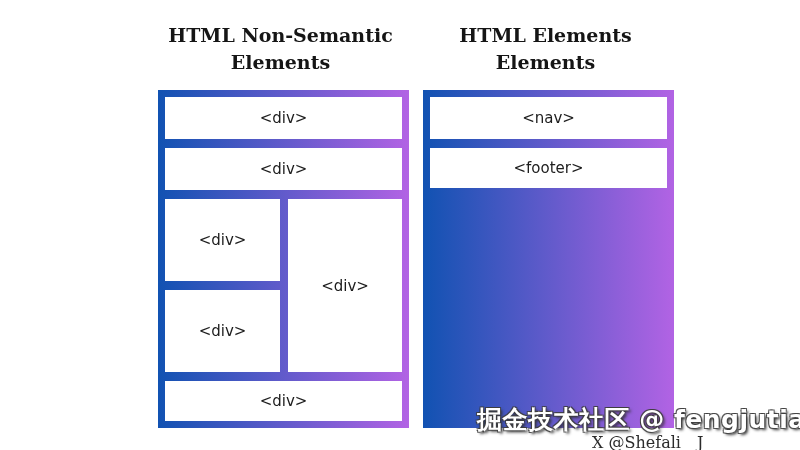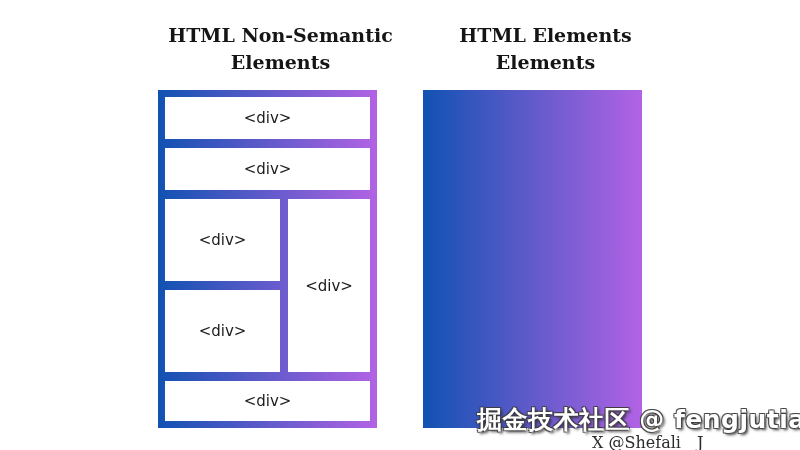--- a/index.html
+++ b/index.html
@@ -30,21 +30,21 @@
     font-size: 19px;
     line-height: 27px;
     color: var(--title-color);
   }
   .panel-title.t-left  { left: 158px; }
   .panel-title.t-right { left: 423px; }
 
   .container {
     position: absolute;
     top: 90px;
-    width: 219px;
+    width: 251px;
     height: 338px;
     padding: 7px;
     display: flex;
     flex-direction: column;
     gap: 9px;
     background: linear-gradient(90deg, var(--grad-start), var(--grad-end));
   }
   .c-left  { left: 158px; }
   .c-right { left: 423px; }
 
@@ -148,18 +148,24 @@
       <div class="cell col-right">
         <span class="tag-label">&lt;div&gt;</span>
       </div>
     </div>
     <div class="row bottom">
       <span class="tag-label">&lt;div&gt;</span>
     </div>
   </div>
 
   <div class="container c-right">
+    <div class="row">
+      <span class="tag-label">&lt;nav&gt;</span>
+    </div>
+    <div class="row bottom">
+      <span class="tag-label">&lt;footer&gt;</span>
+    </div>
   </div>
 
   <div class="watermark">掘金技术社区 @ fengjutian</div>
   <div class="credit">X @Shefali__J</div>
 
 </div>
 
 </body></html>

